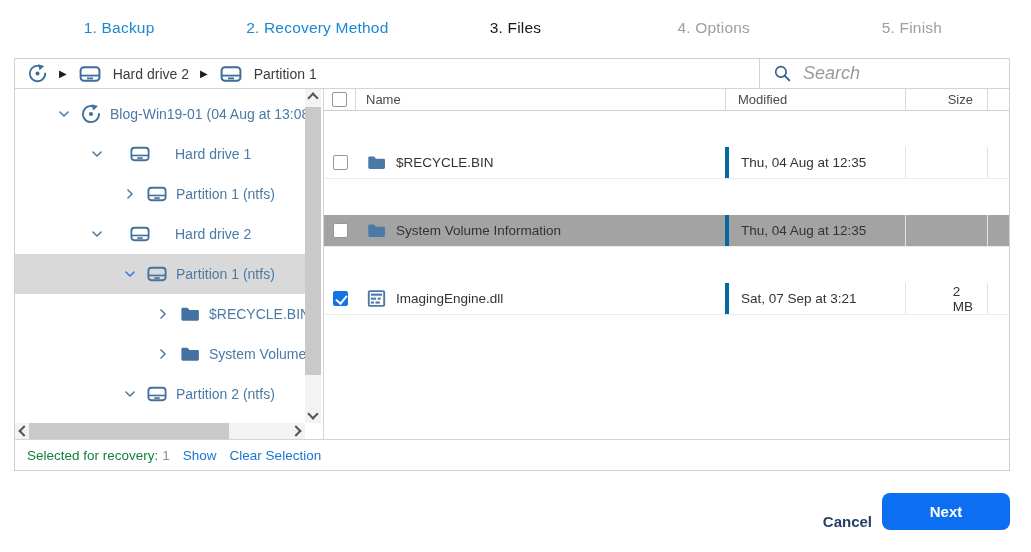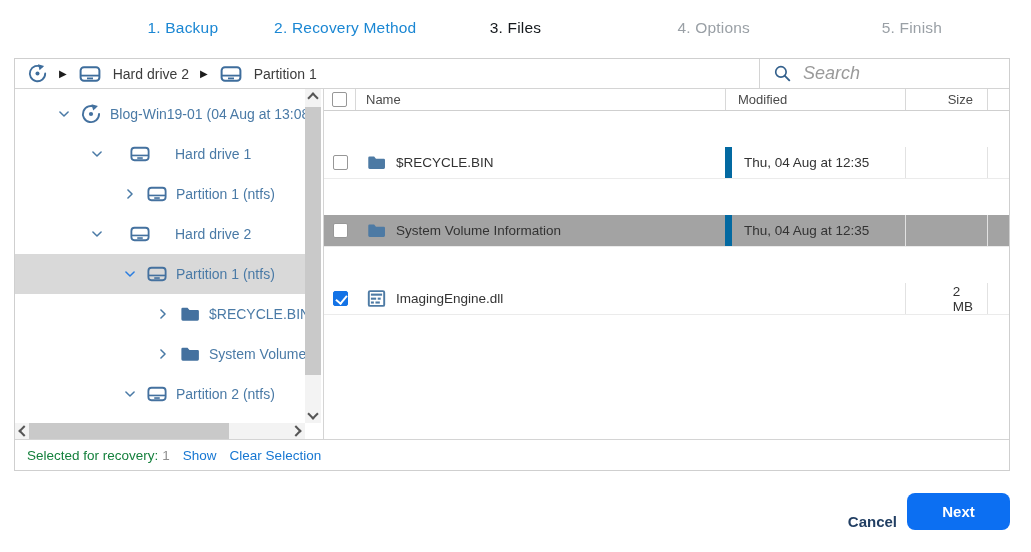--- a/index.html
+++ b/index.html
@@ -3,21 +3,21 @@
 <meta charset="utf-8">
 <style>
   * { margin:0; padding:0; box-sizing:border-box; }
   html,body { width:1031px; height:552px; background:#fff;
               font-family:"Liberation Sans", sans-serif; overflow:hidden; position:relative; }
 
   
   .steps { position:absolute; left:20px; top:0; width:991px; height:56px;
            display:flex; align-items:center; }
   .step { flex:1; text-align:center; font-size:15.5px; letter-spacing:.2px; cursor:default; }
-  .step.done   { color:#1b87d3;text-align:right; }
+  .step.done   { color:#1b87d3; }
   .step.active { color:#15191d; }
   .step.todo   { color:#9aa0a6; }
 
   
   .panel { position:absolute; left:14px; top:58px; width:996px; height:413px;
            border:1px solid #cfcfcf; background:#fff; }
 
   
   .toolbar { height:30px; border-bottom:1px solid #d4d4d4; display:flex; align-items:stretch; }
   .breadcrumb { flex:1; display:flex; align-items:center; padding-left:12px; gap:11px; overflow:hidden; }
@@ -63,21 +63,21 @@
   .table-panel { flex:1; display:flex; flex-direction:column;gap:36px; }
   .thead { height:22px; display:flex; align-items:stretch; border-bottom:1px solid #cfcfcf;
            color:#4a4a4a; font-size:13px; }
   .trow  { height:32px; display:flex; align-items:stretch; border-bottom:1px solid #ebebeb;
            color:#333; font-size:13.5px; cursor:pointer; }
   .trow.alt { background:#a3a3a3; }
   .cell { display:flex; align-items:center; }
   .c-check { width:32px; justify-content:center; flex:none; }
   .thead .c-check { border-right:1px solid #d8d8d8; }
   .c-name { flex:1; padding-left:10px; overflow:hidden; white-space:nowrap; }
-  .c-mod  { width:180px; padding-left:12px; flex:none; border-left:7px solid #0369a1; }
+  .c-mod  { width:180px; padding-left:12px; flex:none; border-left:4px solid #0369a1; }
   .c-size { width:82px;  padding-right:14px; flex:none; justify-content:flex-end;
             border-left:1px solid #e2e2e2;padding-left:47px; }
   .c-tail { width:22px; flex:none; border-left:1px solid #e2e2e2; }
   .thead .c-mod, .thead .c-size, .thead .c-tail { border-left:1px solid #d8d8d8; }
 
   .cb { width:15px; height:15px; border:1px solid #979797; border-radius:2px; background:#fff;
         position:relative; cursor:pointer; flex:none; }
   .cb.checked { background:#1473e6; border-color:#1473e6; }
   .cb.checked::after { content:""; position:absolute; left:4px; top:1px; width:5px; height:9px;
         border-right:2px solid #fff; border-bottom:2px solid #fff; transform:rotate(40deg); }
@@ -88,21 +88,21 @@
                border-top:1px solid #d4d4d4; display:flex; align-items:center;
                padding-left:12px; font-size:13.5px; background:#fff; }
   .status-label { color:#15803d; }
   .status-count { color:#8f8f8f; margin-left:4px; }
   .link { color:#1777d2; margin-left:13px; cursor:pointer; }
 
   
   .footer { position:absolute; right:21px; top:493px; display:flex; align-items:flex-end; gap:10px; }
   .cancel-btn { background:none; border:none; color:#223f63; font-weight:bold;
                 font-size:15px; font-family:inherit; cursor:pointer; }
-  .next-btn { width:103px; height:37px; background:#0c6ff2; color:#fff; font-weight:bold;
+  .next-btn { width:128px; height:37px; background:#0c6ff2; color:#fff; font-weight:bold;
               font-size:15px; font-family:inherit; border:none; border-radius:8px; cursor:pointer; }
 </style>
 </head>
 <body>
 
 <svg width="0" height="0" style="position:absolute" aria-hidden="true">
   <defs>
     <symbol id="i-restore" viewBox="0 0 24 24">
       <path d="M20.8 12a8.8 8.8 0 1 1 -4.1-7.4" fill="none" stroke="currentColor" stroke-width="2.1" stroke-linecap="round"></path>
       <path d="M12.6 1.4 L19.6 3.4 L14.4 8.2 Z" fill="currentColor"></path>
@@ -306,20 +306,21 @@
       <div class="trow">
         <div class="cell c-check">
             <span class="cb checked"></span>
           </div>
         <div class="cell c-name">
           <svg class="row-icon">
               <use href="#i-dll"></use>
             </svg>
           <span>ImagingEngine.dll</span>
         </div>
+        <div class="cell c-mod">Sat, 07 Sep at 3:21</div>
         <div class="cell c-size">2 MB</div>
         <div class="cell c-tail"></div>
       </div>
     </div>
   </div>
 
   <div class="statusbar">
     <span class="status-label">Selected for recovery:</span>
     <span class="status-count">1</span>
     <span class="link">Show</span>

